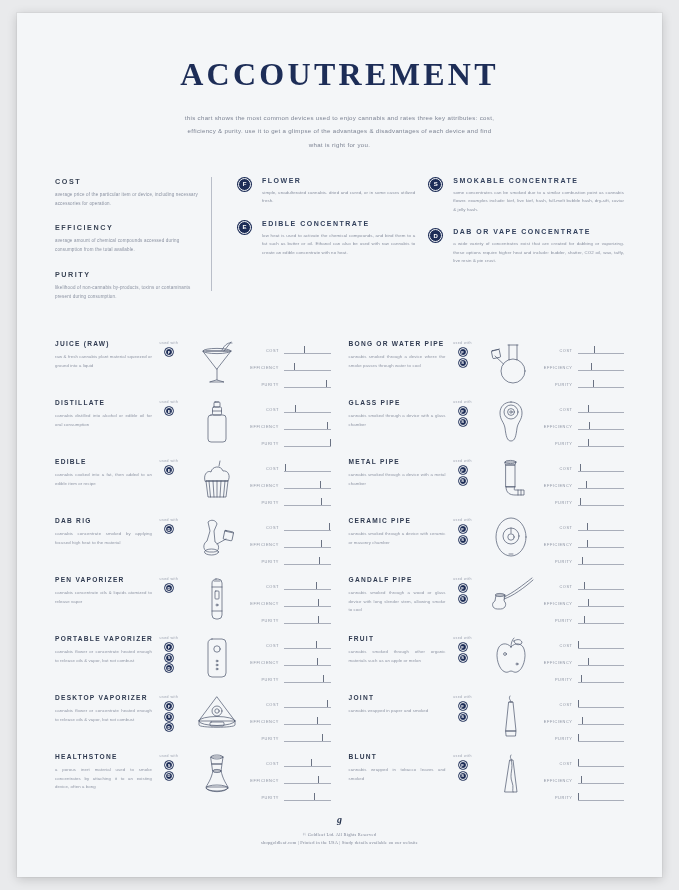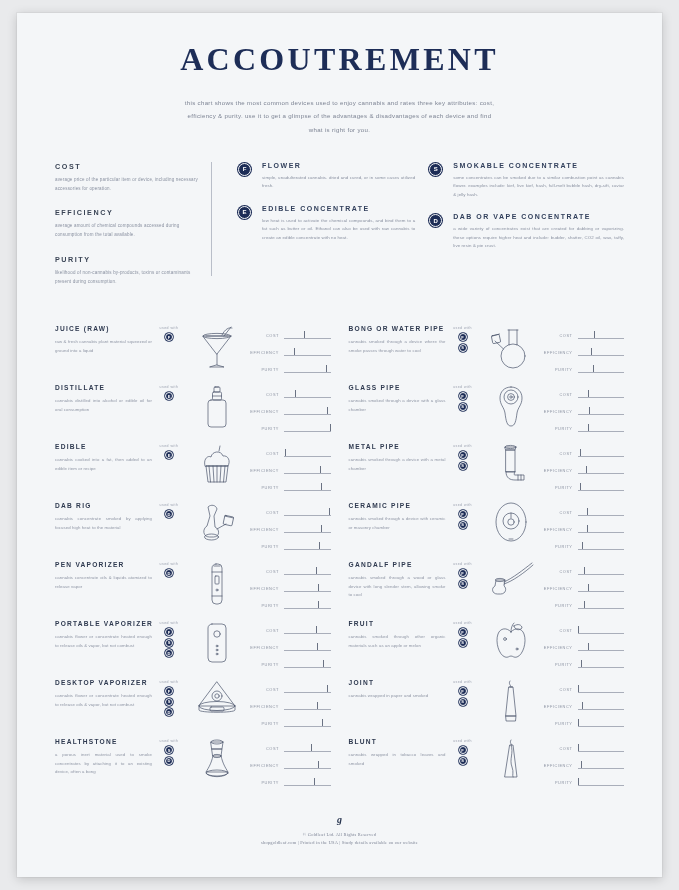--- a/index.html
+++ b/index.html
@@ -10,21 +10,21 @@
     overflow: hidden;
   }
   #poster {
     position: absolute;
     left: 17px; top: 13px;
     width: 645px; height: 864px;
     background: #f4f6f8;
     box-shadow: 0 2px 10px rgba(0,0,0,0.18), 0 0 0 1px rgba(0,0,0,0.03);
   }
   
-  .hdr { padding-top: 28px; text-align: center; }
+  .hdr { padding-top: 43px; text-align: center; }
   .title {
     font-family: "Liberation Serif", serif;
     font-size: 32px;
     letter-spacing: 3.3px;
     color: #1d2d57;
     font-weight: 700;
   }
   .intro {
     margin: 18px auto 0;
     width: 312px;

